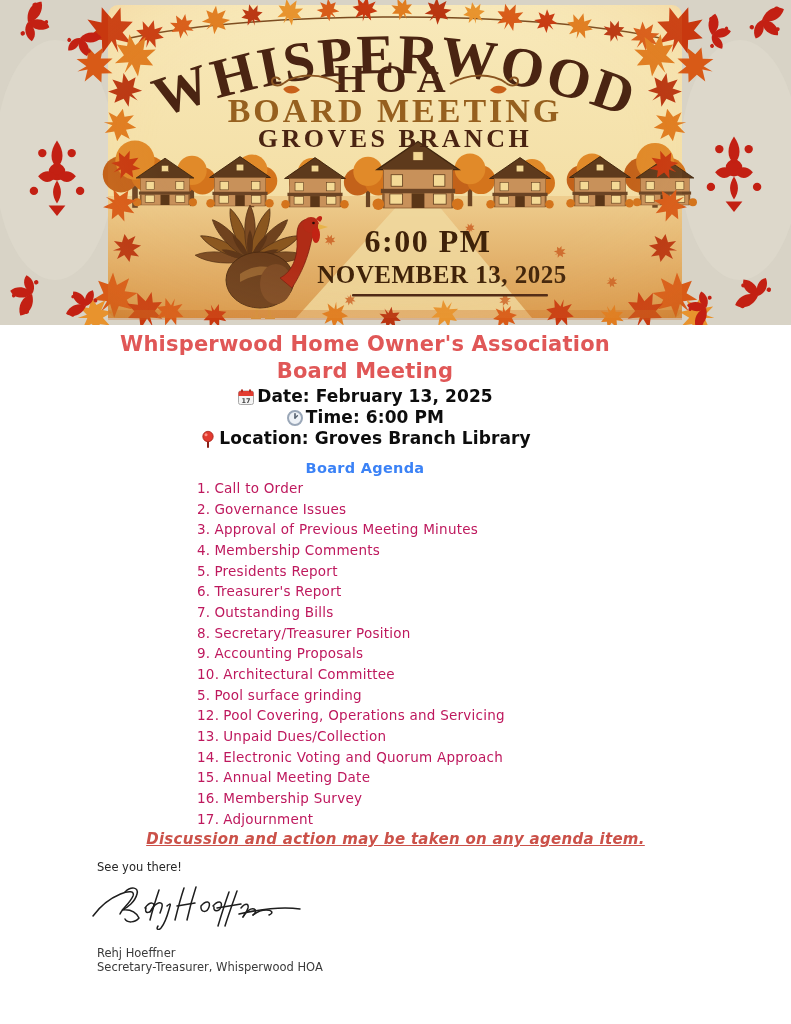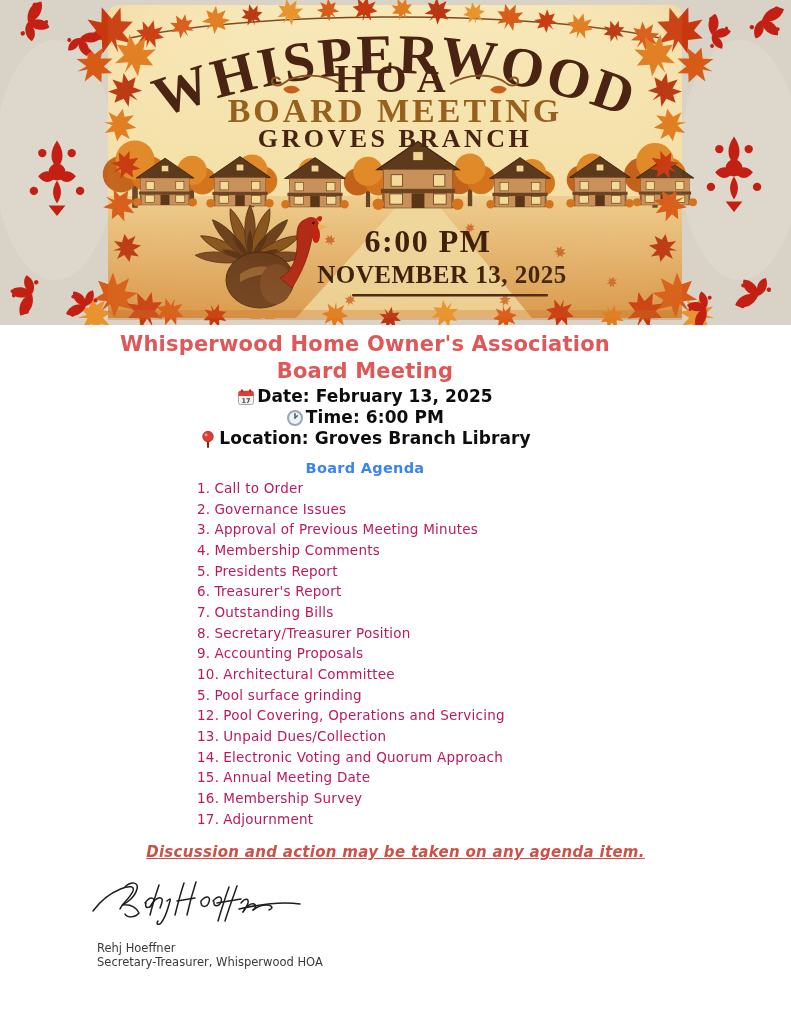--- a/index.html
+++ b/index.html
@@ -14,21 +14,21 @@
   .content{width:560px;margin-left:85px;text-align:center;}
   .main-heading{margin-top:6px;font-size:21px;font-weight:bold;color:#e05757;line-height:27px;letter-spacing:.2px;}
   .details{margin-top:1px;}
   .detail-row{display:flex;align-items:center;justify-content:center;gap:2px;
               font-size:17px;font-weight:bold;color:#0d0d0d;line-height:21px;letter-spacing:.1px;}
   .detail-row svg{flex:0 0 auto;}
   .agenda-title{margin-top:11px;font-size:14.5px;font-weight:600;color:#3b82f6;letter-spacing:.3px;}
   .agenda-list{list-style:none;margin:2px 0 0 0;padding:0 0 0 112px;text-align:left;}
   .agenda-list li{line-height:20.65px;font-size:13.5px;font-weight:500;color:#be185d;letter-spacing:.25px;}
   .agenda-list .num{margin-right:4px;}
-  .notice{width:791px;margin-left:-85px;text-align:center;margin-top:14px;
+  .notice{width:791px;margin-left:-85px;text-align:center;margin-top:1px;
           font-size:15px;font-style:italic;font-weight:600;color:#cb5149;
           text-decoration:underline;letter-spacing:.3px;}
 
   
   .closing{margin:12px 0 0 97px;text-align:left;}
   .see-you{font-size:11.5px;color:#262626;}
   .signature{margin:4px 0 0 -8px;display:block;}
   .signer-name{font-size:11.5px;color:#3a3a3a;line-height:14px;margin-top:16px;}
   .signer-title{font-size:11.5px;color:#3a3a3a;line-height:14px;}
 </style>
@@ -337,20 +337,21 @@
         <li><span class="num">14.</span><span class="txt">Electronic Voting and Quorum Approach</span></li>
         <li><span class="num">15.</span><span class="txt">Annual Meeting Date</span></li>
         <li><span class="num">16.</span><span class="txt">Membership Survey</span></li>
         <li><span class="num">17.</span><span class="txt">Adjournment</span></li>
       </ol>
 
     <div class="notice">Discussion and action may be taken on any agenda item.</div>
   </div>
 
   <div class="closing">
+    <div class="see-you">See you there!</div>
     <svg class="signature" width="215" height="52" viewBox="0 0 215 52">
       <g fill="none" stroke="#1e1e1e" stroke-width="1.5" stroke-linecap="round">
         <path d="M4,38 C20,16 48,8 44,18 C41,25 33,31 31,36"></path>
         <path d="M36,14 C42,8 50,9 48,16 C46,24 38,30 33,32 C41,31 47,34 50,40 C46,45 38,45 36,41"></path>
         <path d="M56,30 c5,-7 11,-6 8,0 c-3,6 -9,6 -7,0"></path>
         <path d="M70,12 c-4,12 -7,22 -9,30"></path>
         <path d="M61,34 c4,-8 10,-11 12,-8 c1,2 -1,6 -2,9"></path>
         <path d="M78,28 c2,-2 4,-3 3,0 c-2,7 -4,16 -9,22 c-3,3 -5,1 -3,-2"></path>
         <path d="M95,10 c-4,12 -7,24 -9,32"></path>
         <path d="M107,9 c-4,12 -7,24 -9,33"></path>

